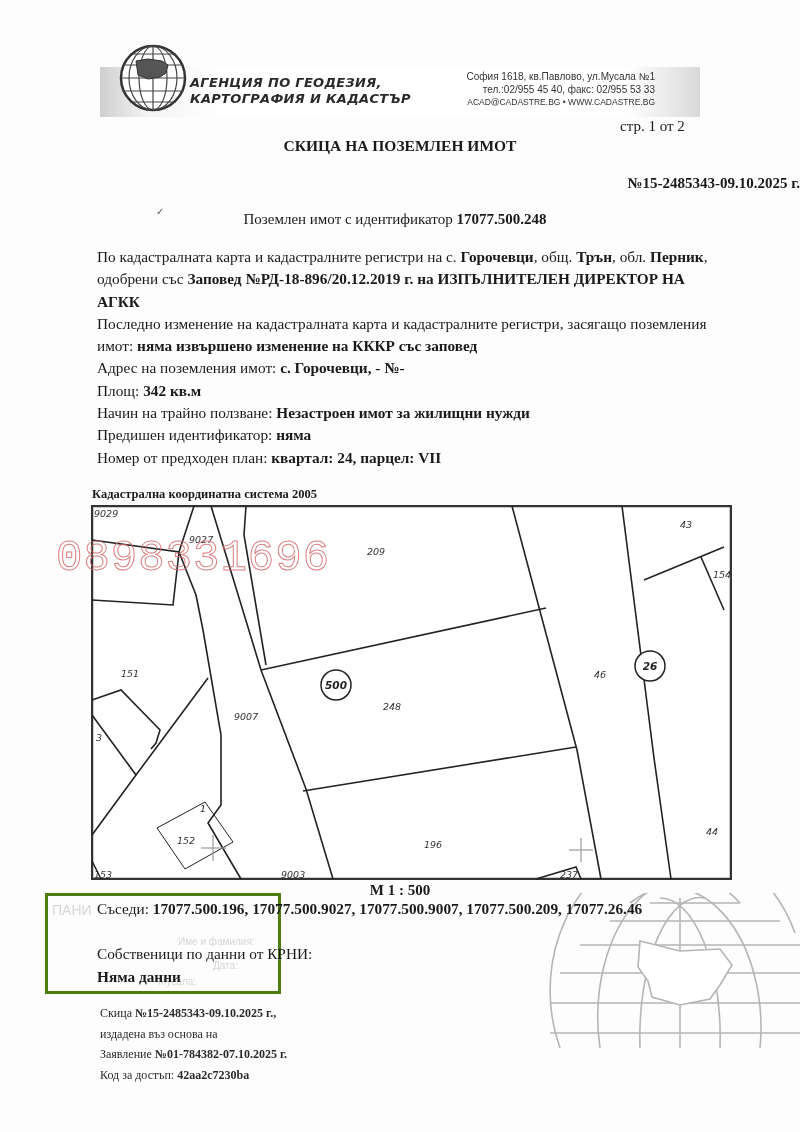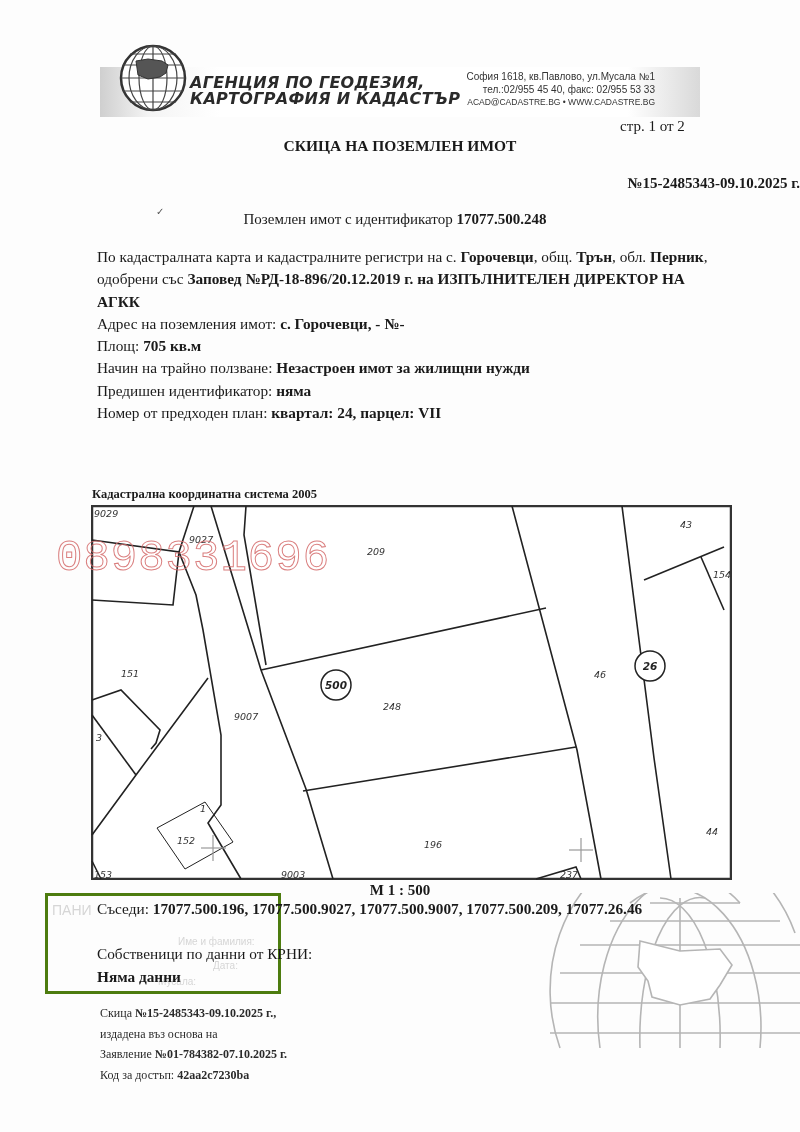--- a/index.html
+++ b/index.html
@@ -11,21 +11,21 @@
 
   
   .header-band {
     position: absolute; left: 100px; top: 67px; width: 600px; height: 50px;
     background: linear-gradient(90deg, #cfcfcf 0%, #f4f4f4 8%, #ffffff 20%, #ffffff 88%, #d9d9d9 100%);
   }
   .logo-globe { position: absolute; left: 118px; top: 43px; width: 70px; height: 70px; }
   .agency-name {
     position: absolute; left: 190px; top: 75px;
     font-family: "DejaVu Sans", sans-serif; font-style: italic; font-weight: bold;
-    font-size: 16px; line-height: 16px; color: #2a2a2a; letter-spacing: 0.3px;
+    font-size: 13px; line-height: 16px; color: #2a2a2a; letter-spacing: 0.3px;
   }
   .agency-contact {
     position: absolute; left: 430px; top: 71px; width: 225px; text-align: right;
     font-family: "Liberation Sans", sans-serif; font-size: 10px; line-height: 12.5px; color: #333;
   }
   .agency-contact .small { font-size: 8.5px; }
   .page-num { position: absolute; left: 620px; top: 118px; font-size: 15px; }
 
   
   .doc-title { position: absolute; left: 0; width: 800px; top: 137px; text-align: center; font-weight: bold; font-size: 15.5px; }
@@ -98,22 +98,25 @@
 <div class="doc-number">№15-2485343-09.10.2025 г.</div>
 <div class="checkmark">✓</div>
 <div class="doc-subtitle">
   <span>Поземлен имот с идентификатор </span><b>17077.500.248</b>
 </div>
 
 <div class="body-text">
   <p>
     <span>По кадастралната карта и кадастралните регистри на с. </span><b>Горочевци</b><span>, общ. </span><b>Трън</b><span>, обл. </span><b>Перник</b><span>, одобрени със </span><b>Заповед №РД-18-896/20.12.2019 г. на ИЗПЪЛНИТЕЛЕН ДИРЕКТОР НА АГКК</b>
   </p>
+  <p>
+    <span>Последно изменение на кадастралната карта и кадастралните регистри, засягащо поземления имот: </span><b>няма извършено изменение на КККР със заповед</b>
+  </p>
   <p><span>Адрес на поземления имот: </span><b>с. Горочевци, - №-</b></p>
-  <p><span>Площ: </span><b>705 кв.м</b></p>
+  <p><span>Площ: </span><b>342 кв.м</b></p>
   <p><span>Начин на трайно ползване: </span><b>Незастроен имот за жилищни нужди</b></p>
   <p><span>Предишен идентификатор: </span><b>няма</b></p>
   <p><span>Номер от предходен план: </span><b>квартал: 24, парцел: VII</b></p>
 </div>
 
 <div class="map-caption">Кадастрална координатна система 2005</div>
 <div class="map-frame">
   <svg width="641" height="375" viewBox="0 0 641 375" font-family="DejaVu Sans, sans-serif" font-style="italic">
     <rect x="1" y="1" width="639" height="373" fill="#fff" stroke="#333" stroke-width="2.5"></rect>
     <g stroke="#222" stroke-width="1.6" fill="none">

